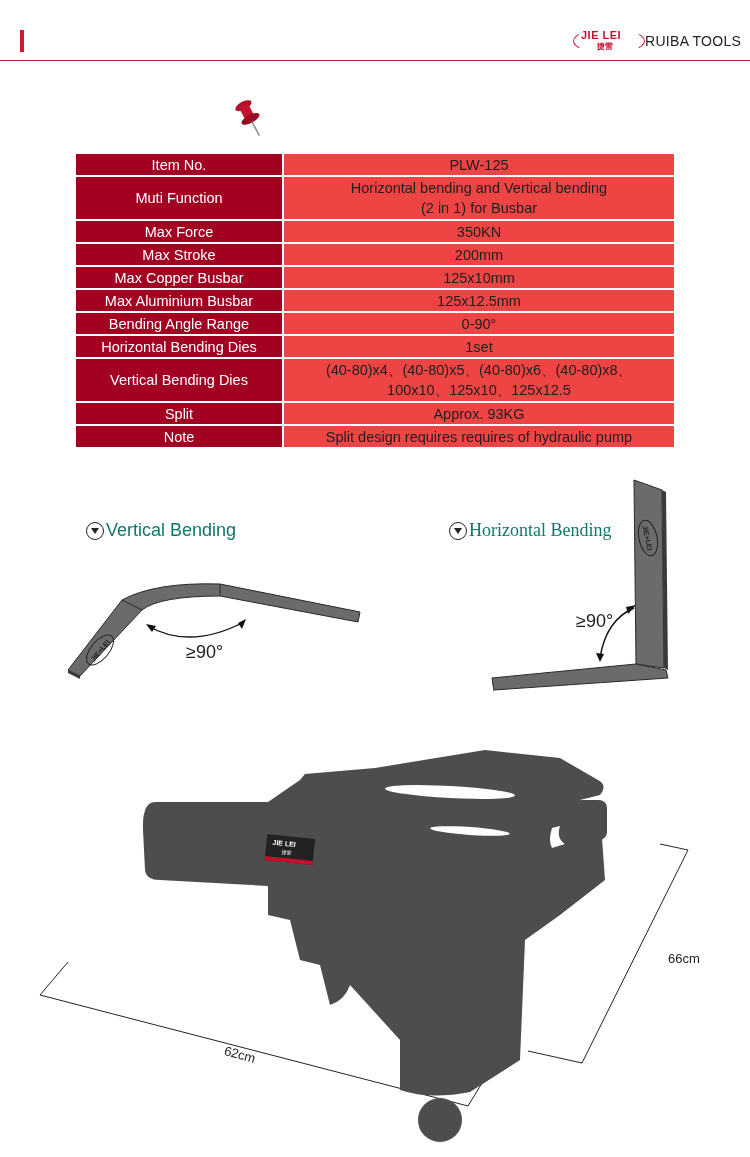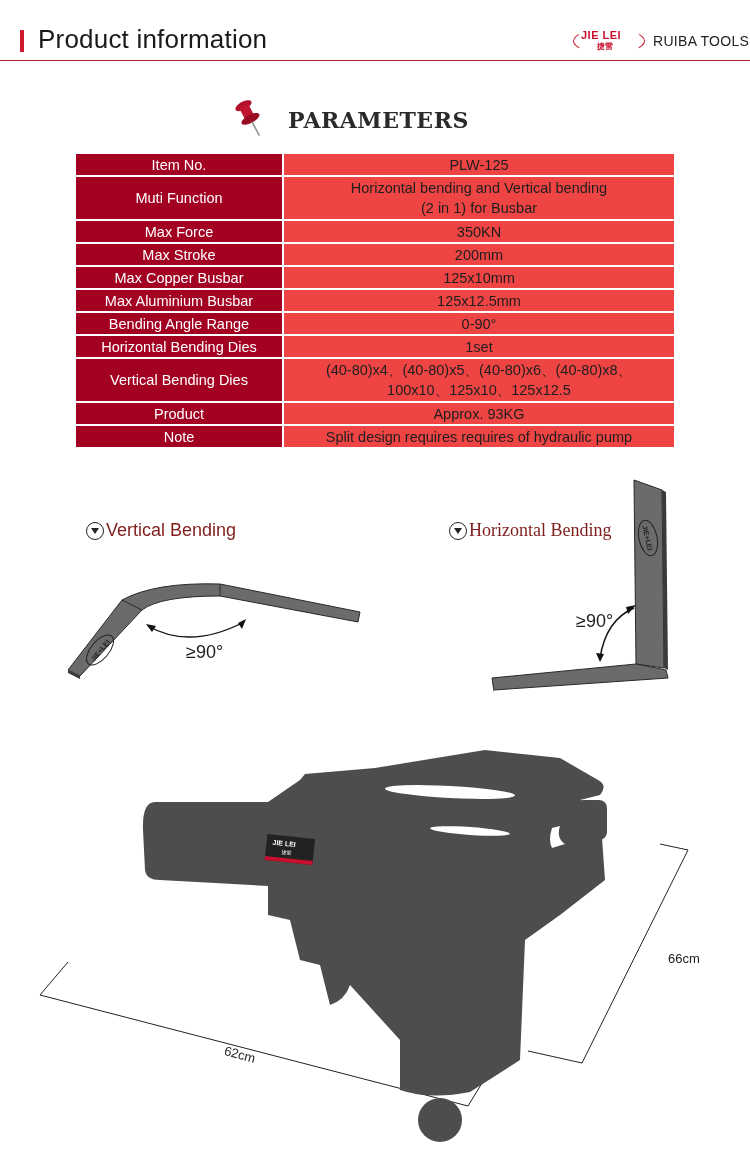--- a/index.html
+++ b/index.html
@@ -8,71 +8,69 @@
   
   .hdr { position:absolute; left:0; top:0; width:750px; height:62px; }
   .hdr-bar { position:absolute; left:20px; top:30px; width:4px; height:22px; background:#d0182f; }
   .hdr-title { position:absolute; left:38px; top:24px; font-size:26px; color:#1a1a1a; font-weight:normal; letter-spacing:0.2px; }
   .hdr-line { position:absolute; left:0; top:60px; width:750px; height:1px; background:#b4202f; }
   .brand { position:absolute; left:573px; top:28px; height:26px; display:flex; align-items:center; }
   .brand-logo { position:relative; width:72px; height:26px; }
   .brand-logo .arc { position:absolute; left:0; top:0; width:70px; height:24px; border:1.5px solid #d0182f; border-radius:50%; border-top-color:transparent; border-bottom-color:transparent; }
   .brand-logo .en { position:absolute; left:8px; top:1px; font-size:11px; font-weight:bold; color:#c8102e; letter-spacing:0.5px; }
   .brand-logo .cn { position:absolute; left:24px; top:13px; font-size:8px; color:#c8102e; font-weight:bold; }
-  .brand-name { margin-left:8px; font-size:14px; color:#222; letter-spacing:0.3px; }
+  .brand-name { font-size:14px; color:#222; letter-spacing:0.3px; }
 
   
   .param-head { position:absolute; left:232px; top:98px; height:44px; display:flex; align-items:center; }
   .pin-icon { width:36px; height:44px; }
   .param-title { margin-left:20px; font-family:"DejaVu Serif", "Liberation Serif", serif; font-weight:bold; font-size:22px; color:#2a2a2a; letter-spacing:0.5px; }
 
   
   .spec { position:absolute; left:76px; top:154px; width:598px; border-collapse:separate; border-spacing:0; }
   .spec td { font-size:14.5px; text-align:center; padding:0; line-height:20px; }
   .spec td.k { width:206px; background:#a30122; color:#ffffff; border-bottom:2px solid #ffffff; }
   .spec td.v { background:#ef4444; color:#1e1e1e; border-left:2px solid #ffffff; border-bottom:2px solid #ffffff; }
   .spec tr.r1 td { height:21px; }
   .spec tr.r2 td { height:42px; }
 
   
-  .bend-label { position:absolute; font-size:18px; color:#7f1d1d; display:flex; align-items:center; }
+  .bend-label { position:absolute; font-size:18px; color:#0f766e; display:flex; align-items:center; }
   .check-icon { width:18px; height:18px; border:1.5px solid #222; border-radius:50%; position:relative; margin-right:2px; box-sizing:border-box; }
   .check-icon::after { content:""; position:absolute; left:4px; top:5px; width:0; height:0; border-left:4.5px solid transparent; border-right:4.5px solid transparent; border-top:6px solid #222; }
   .angle-text { position:absolute; font-size:18px; color:#222; }
   .dim-text { position:absolute; font-size:13px; color:#222; }
 
   svg { position:absolute; overflow:visible; }
 </style>
 </head>
 <body>
 
 <div class="hdr">
   <div class="hdr-bar"></div>
-  <div class="hdr-title">Product information</div>
   <div class="brand">
     <div class="brand-logo">
       <div class="arc"></div>
       <span class="en">JIE LEI</span>
       <span class="cn">捷雷</span>
     </div>
     <span class="brand-name">RUIBA TOOLS</span>
   </div>
   <div class="hdr-line"></div>
 </div>
 
 <div class="param-head">
   <svg class="pin-icon" style="position:relative" viewBox="0 0 36 44">
     <g transform="rotate(-28 18 20)">
       <ellipse cx="18" cy="6" rx="9" ry="4" fill="#b0102a"></ellipse>
       <rect x="13" y="6" width="10" height="14" fill="#c01530"></rect>
       <ellipse cx="18" cy="21" rx="10" ry="4" fill="#9a0c24"></ellipse>
       <line x1="18" y1="24" x2="18" y2="40" stroke="#8a8a8a" stroke-width="1.5"></line>
     </g>
   </svg>
-  <span class="param-title">PARAMETERS</span>
 </div>
 
 <table class="spec">
   <tbody>
       <tr class="r1">
     <td class="k">Item No.</td>
     <td class="v">PLW-125</td>
   </tr>
   <tr class="r2">
     <td class="k">Muti Function</td>
@@ -106,21 +104,21 @@
     <td class="v">1set</td>
   </tr>
   <tr class="r2">
     <td class="k">Vertical Bending Dies</td>
     <td class="v">
       <div>(40-80)x4、(40-80)x5、(40-80)x6、(40-80)x8、</div>
       <div>100x10、125x10、125x12.5</div>
     </td>
   </tr>
   <tr class="r1">
-    <td class="k">Product</td>
+    <td class="k">Split</td>
     <td class="v">Approx. 93KG</td>
   </tr>
   <tr class="r1">
     <td class="k">Note</td>
     <td class="v">Split design requires requires of hydraulic pump</td>
   </tr>
 </tbody>
   </table>
 
 <div class="bend-label" style="left:86px; top:520px;">

